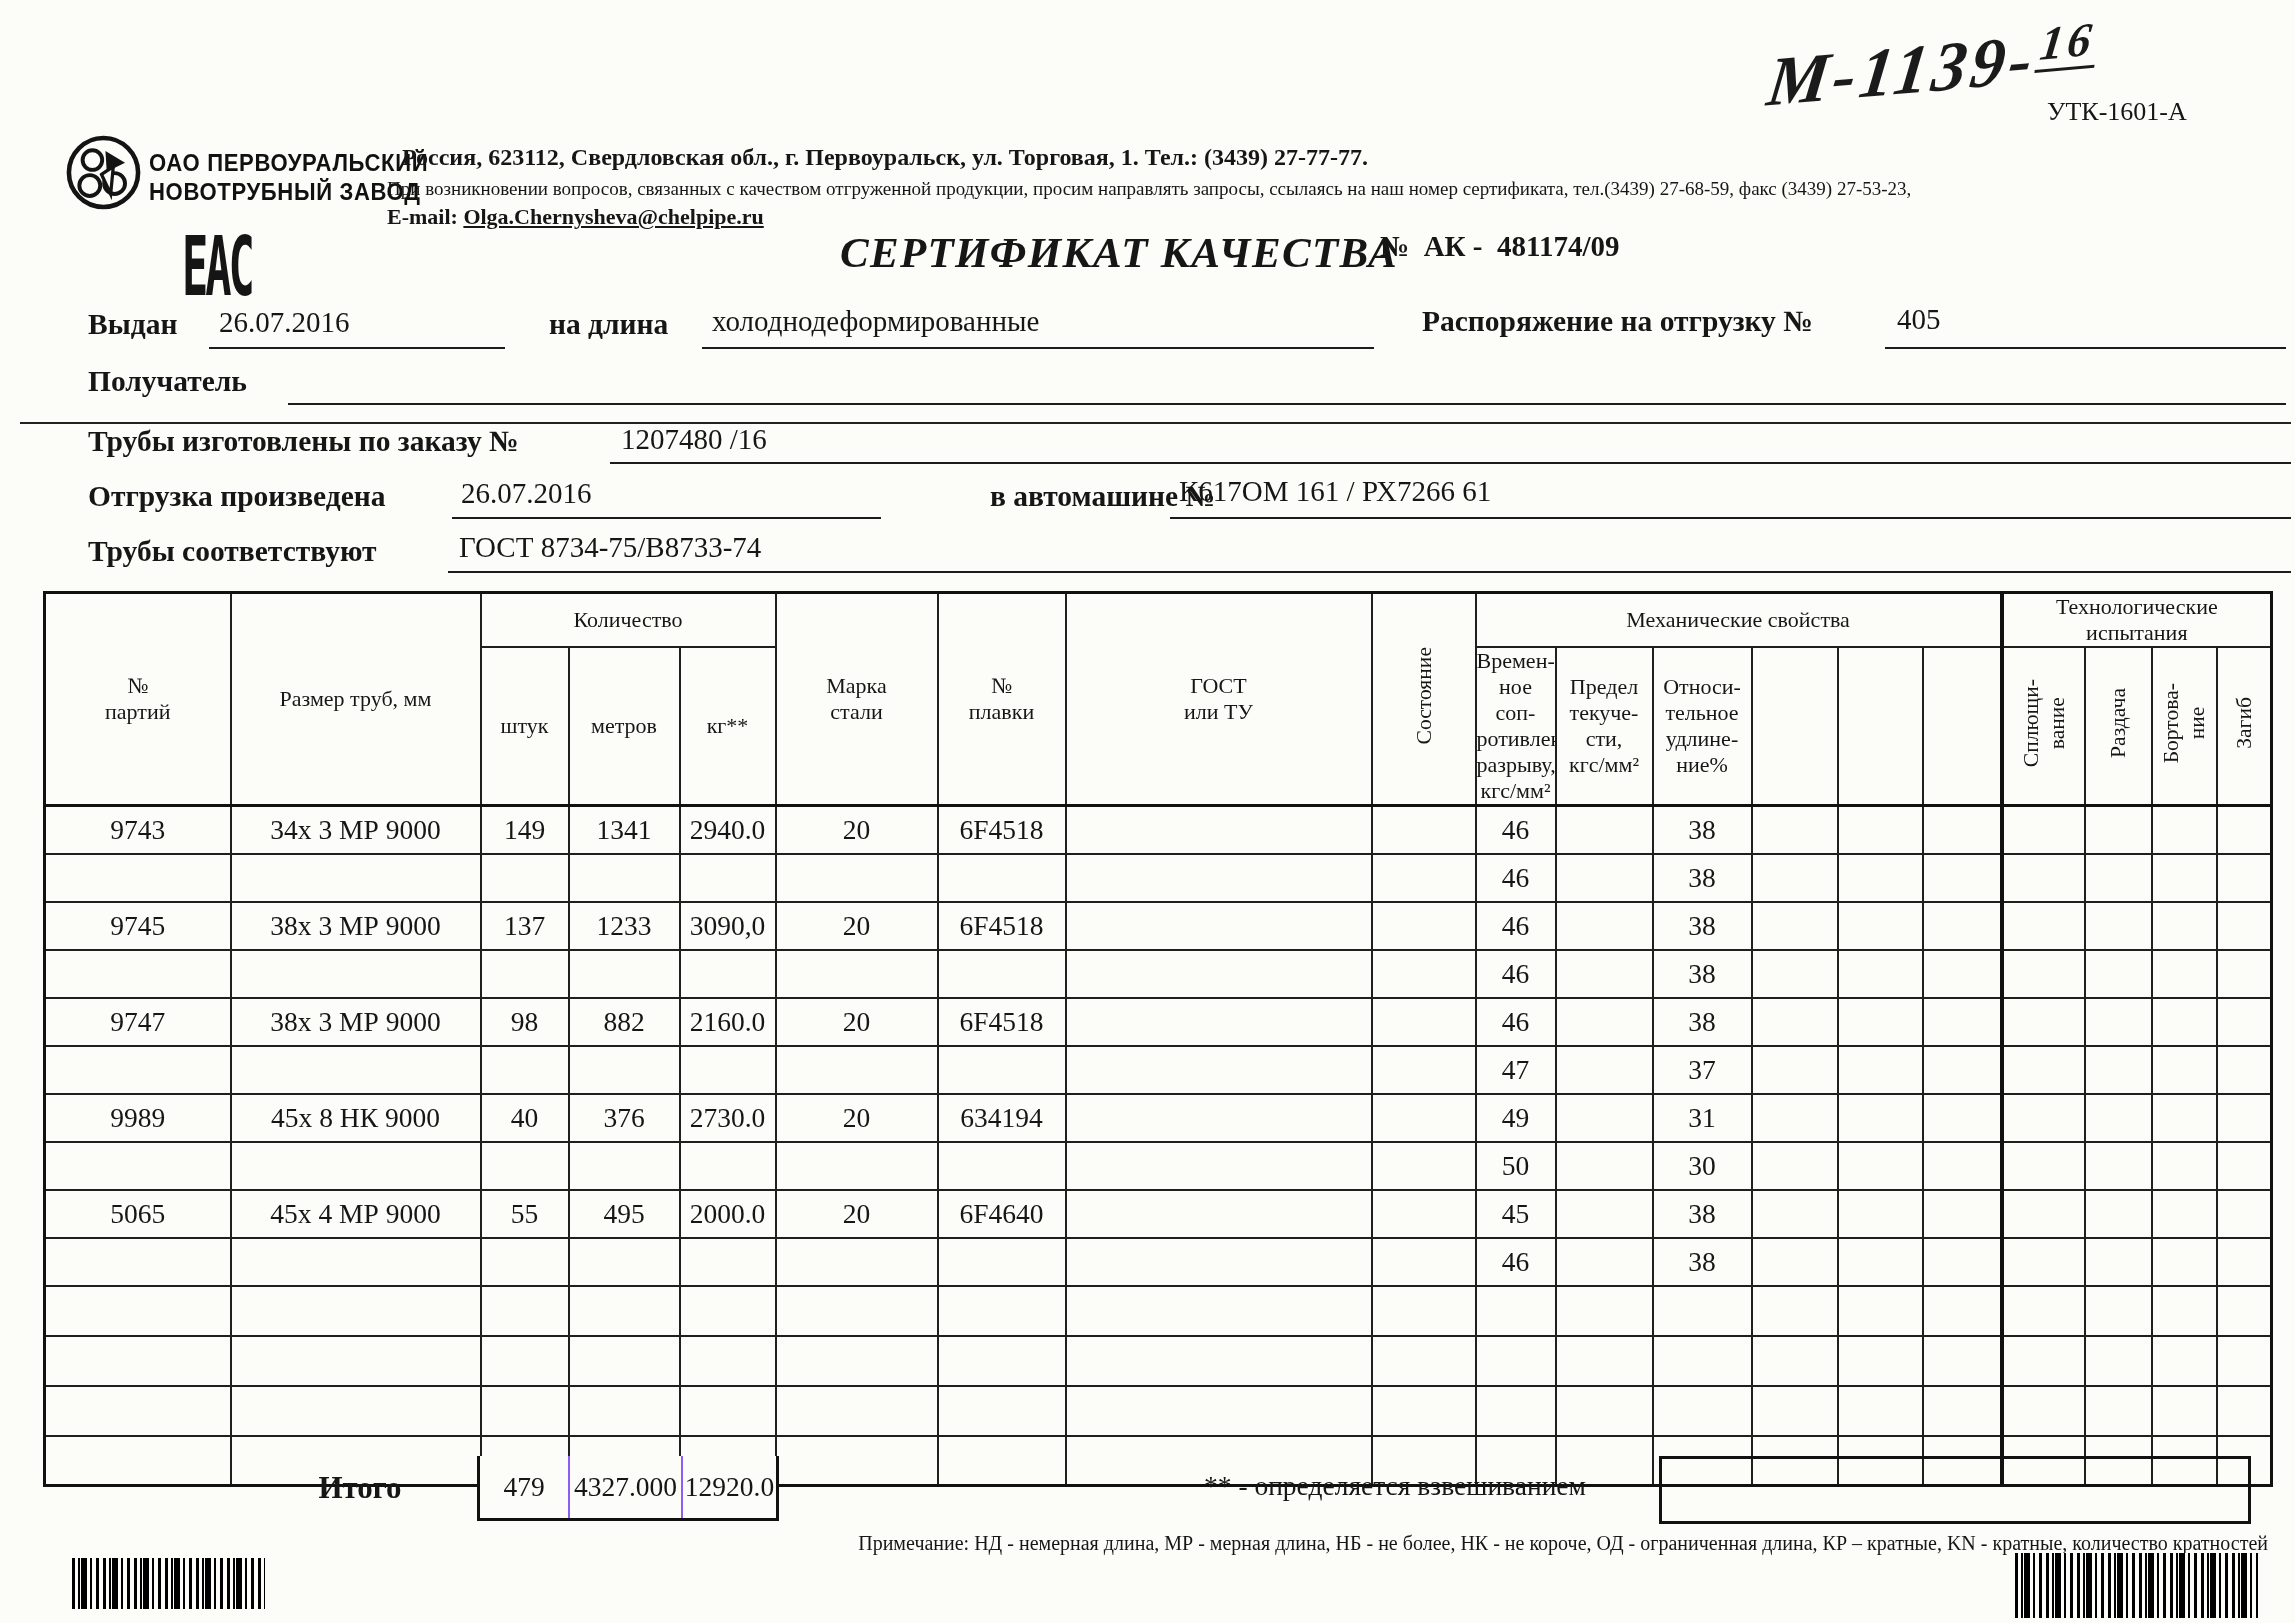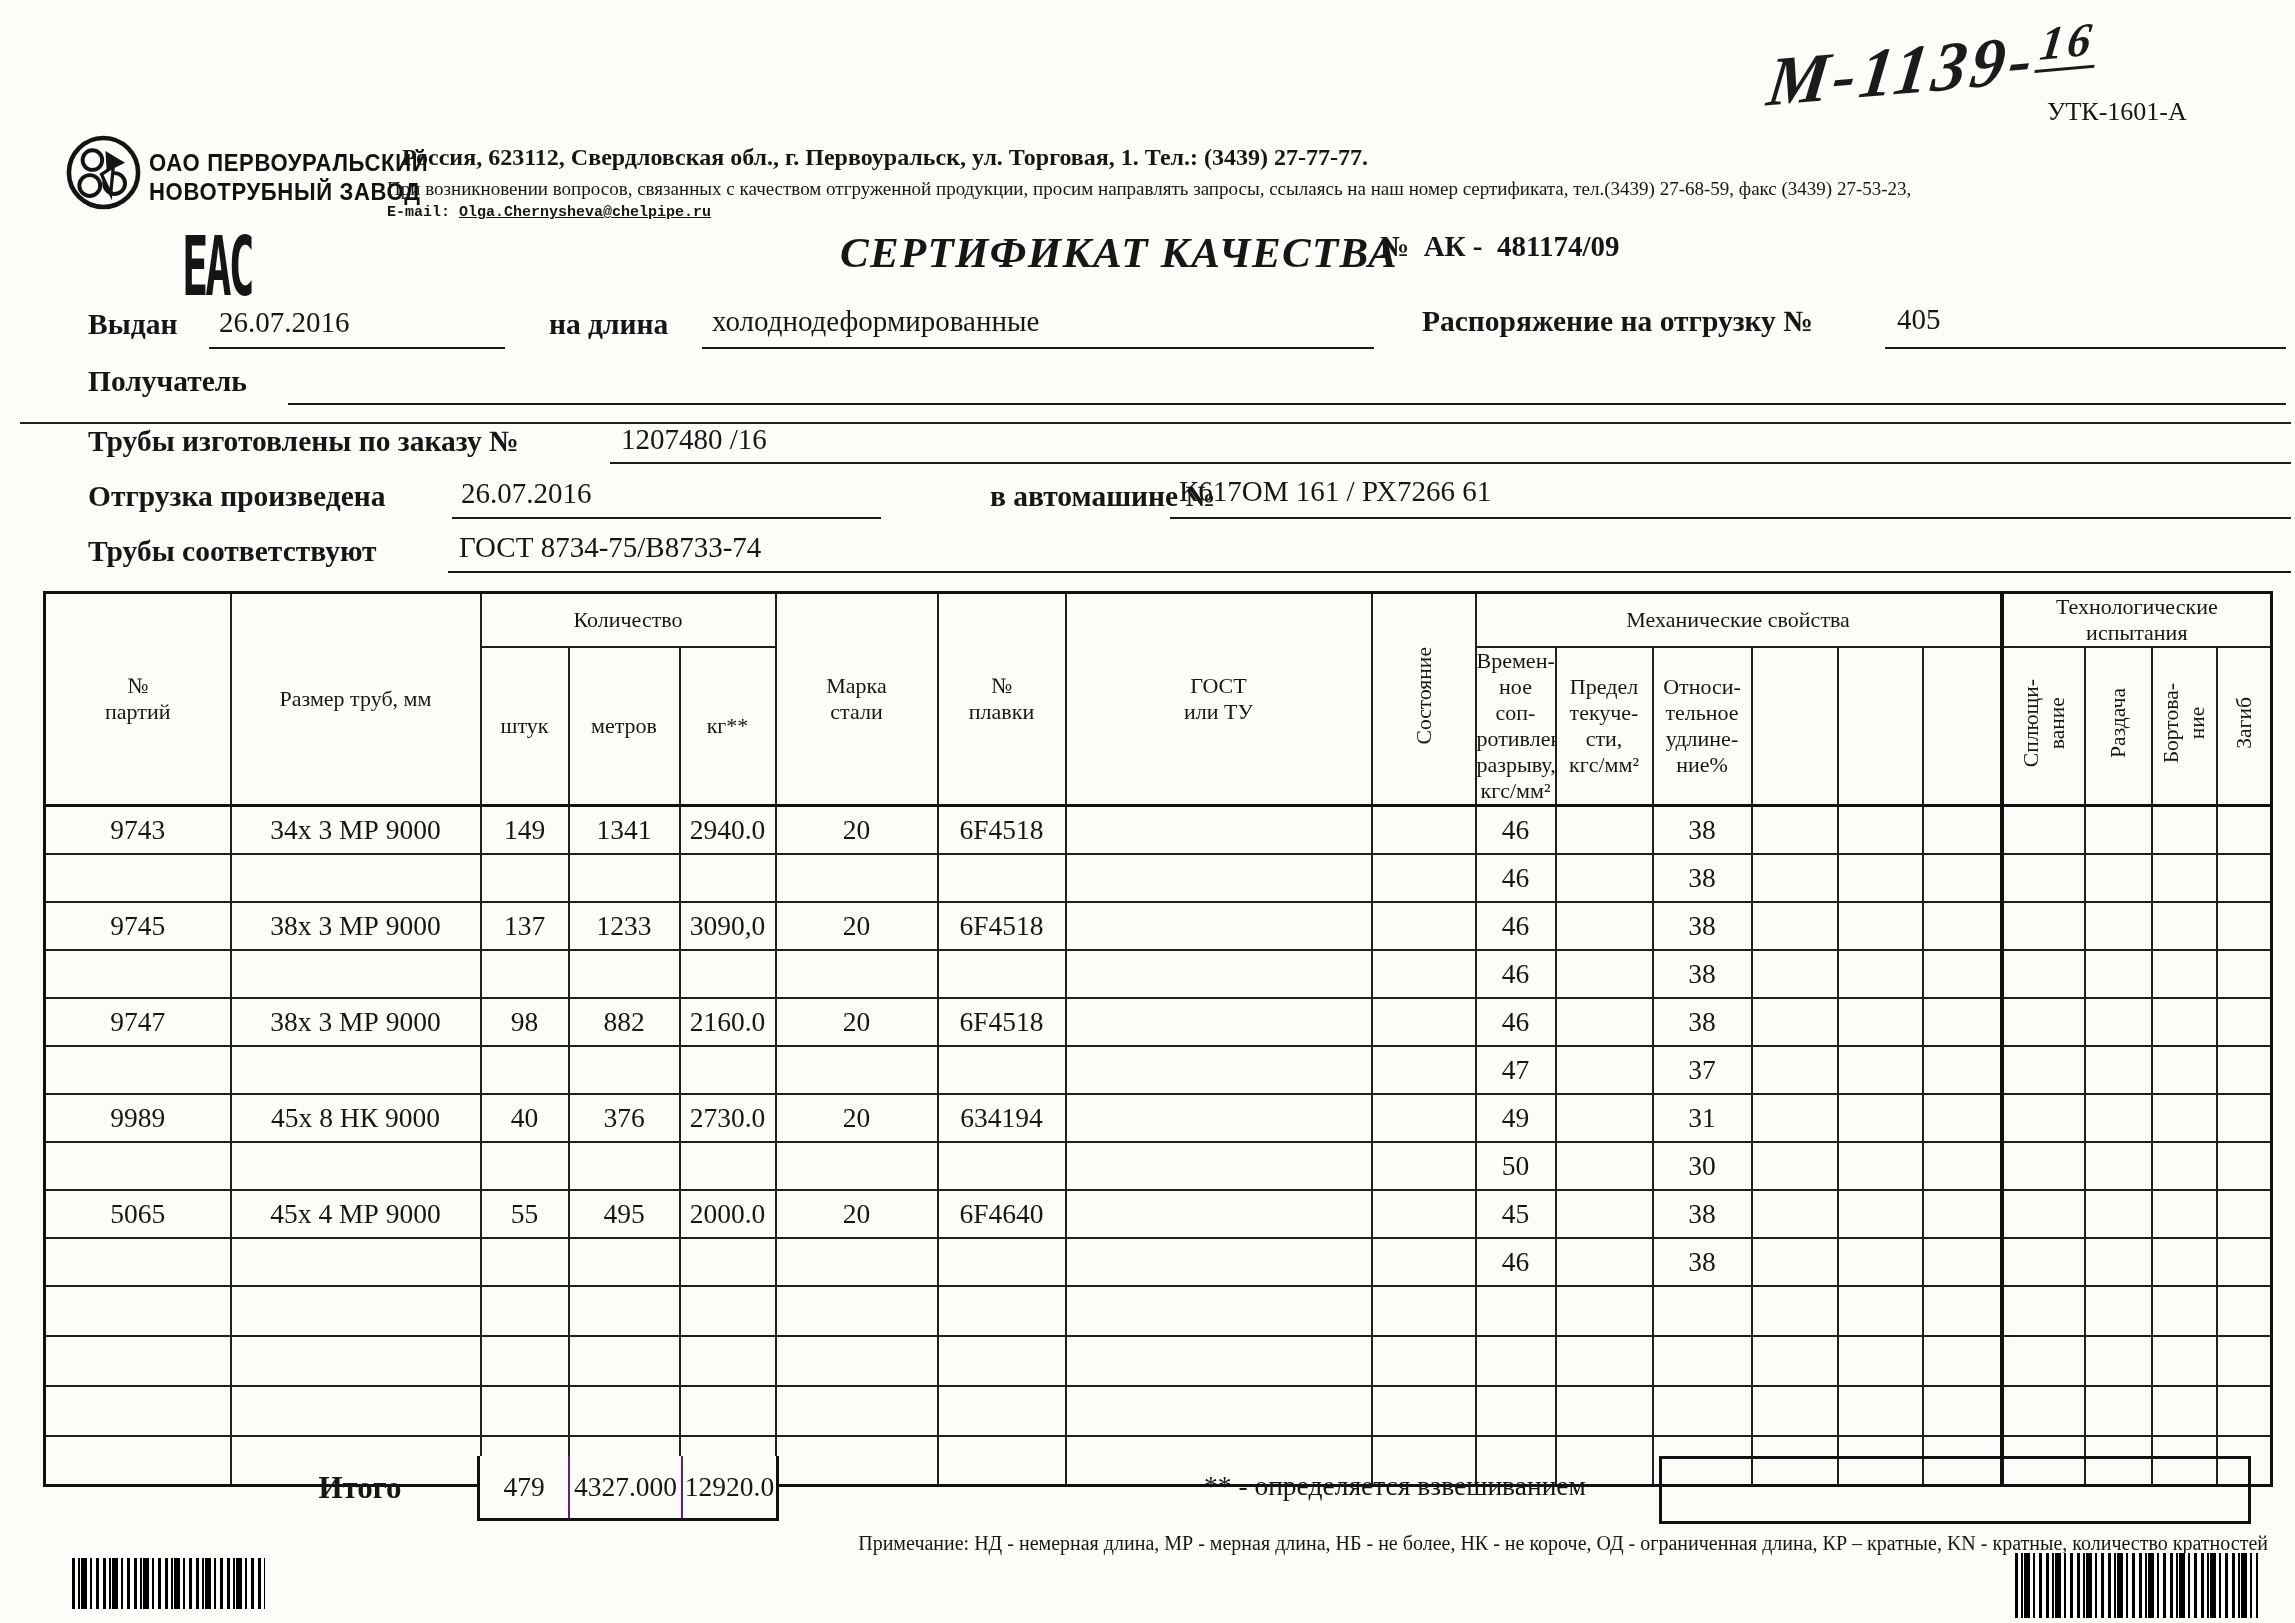--- a/index.html
+++ b/index.html
@@ -10,21 +10,21 @@
   }
   .abs{position:absolute;}
   
   .company-name{
     font-family:"Liberation Sans","DejaVu Sans",sans-serif;
     font-weight:bold; font-size:24px; line-height:29px; letter-spacing:0.7px;
     transform:scaleX(.92); transform-origin:left top; white-space:pre; color:#111;
   }
   .addr{font-weight:bold; font-size:24px; white-space:nowrap;}
   .support{font-size:19px; white-space:nowrap;}
-  .email-line{font-weight:bold; font-size:15px;font-family:Liberation Mono, monospace;}
+  .email-line{font-weight:bold; font-size:22px;}
   .email-line .mail{text-decoration:underline;}
   .handwrite{
     font-style:italic; font-weight:bold; font-size:69px; line-height:65px;
     transform:rotate(-5deg) skewX(-12deg); letter-spacing:3.9px; color:#1b1b1b; white-space:nowrap;
   }
   .handwrite .sup{font-size:47px; position:relative; top:-22px; border-bottom:3.9px solid #1b1b1b; padding:0 2.6px;}
   .form-code{font-size:26px; white-space:nowrap;}
   .eac{
     font-family:"DejaVu Sans Mono","Liberation Mono",monospace; font-weight:bold;
     font-size:56px; letter-spacing:-3.9px; color:#151515;
@@ -58,21 +58,21 @@
   tbody tr{height:48px;}
   tbody tr.tall{height:50px;}
   tbody td{font-size:27.5px;}
   tbody tr:first-child td{border-top:3.9px solid #111;}
   .thickL{border-left:4.6px solid #111 !important;}
   
   .totals-label{font-weight:bold; font-size:31px; text-align:center;}
   .totals-box{display:flex; border:3.3px solid #111; border-top:none; background:#fcfcf8;}
   .totals-box .cell{
     display:flex; align-items:center; justify-content:center;
-    font-size:27.5px; border-right:2px solid #701a75;
+    font-size:27.5px; border-right:2px solid #8b5cf6;
   }
   .totals-box .cell:last-child{border-right:none;}
   .weight-note{font-size:27.5px; white-space:nowrap;}
   .stamp-box{border:3.9px solid #111;}
   .legend{font-size:20px; text-align:right; white-space:nowrap;}
   .barcode{
     background:repeating-linear-gradient(90deg,
       #000 0 3.3px,#fcfcf8 3.3px 5.9px,#000 5.9px 7.9px,#fcfcf8 7.9px 9.2px,
       #000 9.2px 15px,#fcfcf8 15px 18.3px,#000 18.3px 19.6px,#fcfcf8 19.6px 24px,
       #000 24px 27px,#fcfcf8 27px 31px);

